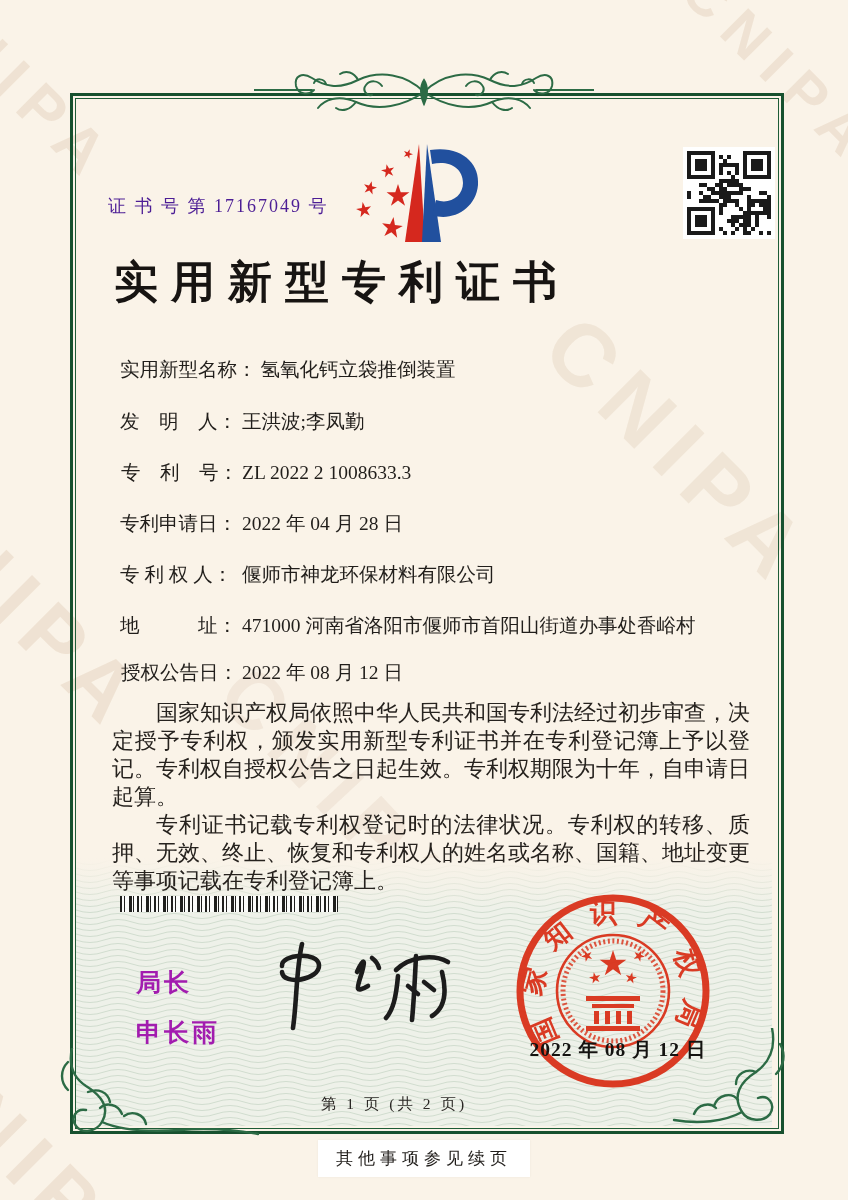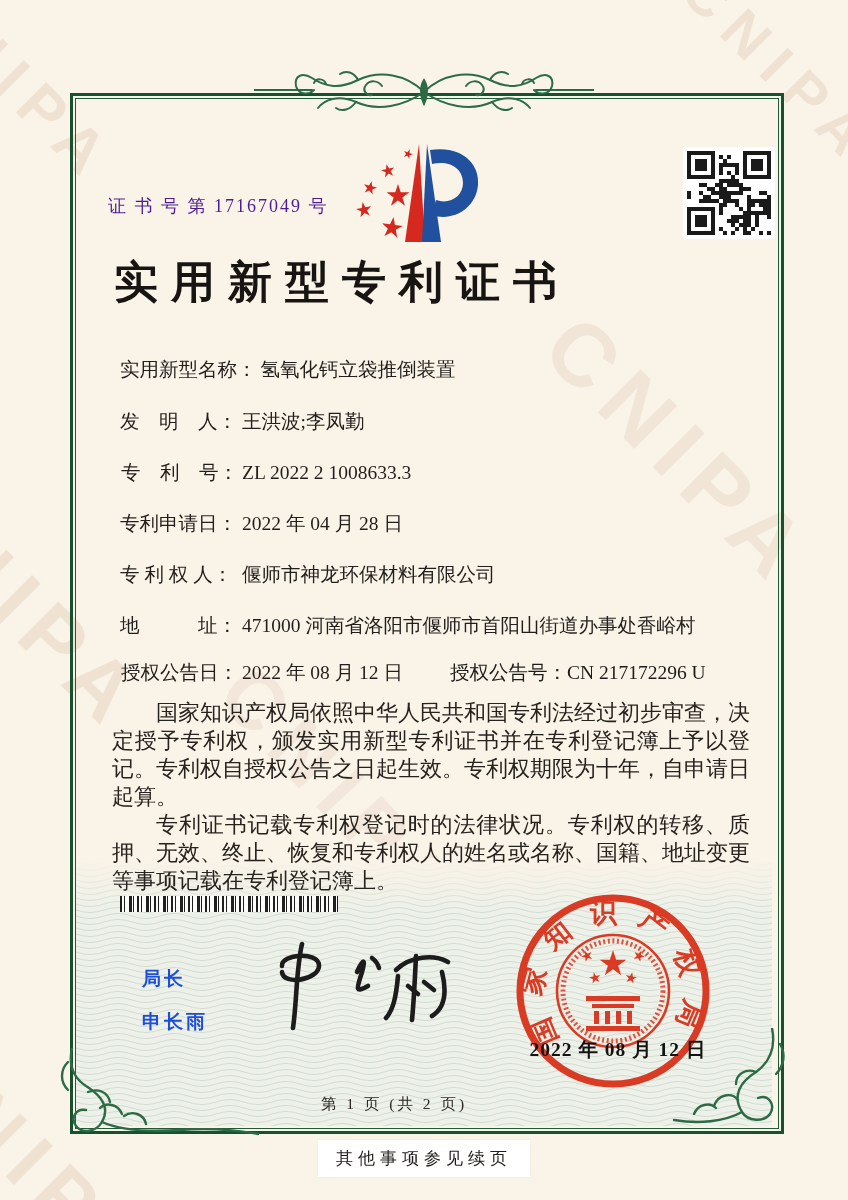--- a/index.html
+++ b/index.html
@@ -58,23 +58,23 @@
 
   
   .barcode{position:absolute;left:120px;top:896px;width:218px;height:16px;
      background:repeating-linear-gradient(90deg,
        #20201e 0px,#20201e 2px,rgba(255,255,255,0.85) 2px,rgba(255,255,255,0.85) 4px,
        #20201e 4px,#20201e 5px,rgba(255,255,255,0.85) 5px,rgba(255,255,255,0.85) 9px,
        #20201e 9px,#20201e 12px,rgba(255,255,255,0.85) 12px,rgba(255,255,255,0.85) 13px,
        #20201e 13px,#20201e 14px,rgba(255,255,255,0.85) 14px,rgba(255,255,255,0.85) 17px);}
 
   
-  .signer{position:absolute;left:142px;top:966px;
+  .signer{position:absolute;left:136px;top:966px;
           font-family:"Liberation Sans","DejaVu Sans",sans-serif;
-          font-weight:bold;font-size:19px;color:#1d4ed8;letter-spacing:3px;}
+          font-weight:bold;font-size:25px;color:#a21caf;letter-spacing:3px;}
   .signer .name{margin-top:17px;text-align:center;}
   .signature{position:absolute;left:262px;top:928px;}
 
   
   .seal{position:absolute;left:514px;top:892px;opacity:0.94;}
   .seal-date{position:absolute;left:508px;top:1036px;width:220px;text-align:center;
              font-size:19.5px;font-weight:bold;color:#141311;letter-spacing:1px;}
 
   
   .page-info{position:absolute;left:0;top:1094px;width:788px;text-align:center;
@@ -365,23 +365,20 @@
   </div>
   <div class="row r5">
     <span class="lbl">专 利 权 人：</span><span class="val">偃师市神龙环保材料有限公司</span>
   </div>
   <div class="row r6">
     <span class="lbl">地　　　址：</span><span class="val">471000 河南省洛阳市偃师市首阳山街道办事处香峪村</span>
   </div>
   <div class="row r7">
     <span class="lbl">授权公告日：</span><span class="val">2022 年 08 月 12 日</span>
   </div>
-  <div class="grant-no">
-    <span>授权公告号：</span><span>CN 217172296 U</span>
-  </div>
 
   <div class="body-text">
     <p>国家知识产权局依照中华人民共和国专利法经过初步审查，决定授予专利权，颁发实用新型专利证书并在专利登记簿上予以登记。专利权自授权公告之日起生效。专利权期限为十年，自申请日起算。</p>
     <p>专利证书记载专利权登记时的法律状况。专利权的转移、质押、无效、终止、恢复和专利权人的姓名或名称、国籍、地址变更等事项记载在专利登记簿上。</p>
   </div>
 
   <div class="barcode"></div>
 
   <div class="signer">
     <div>局长</div>

